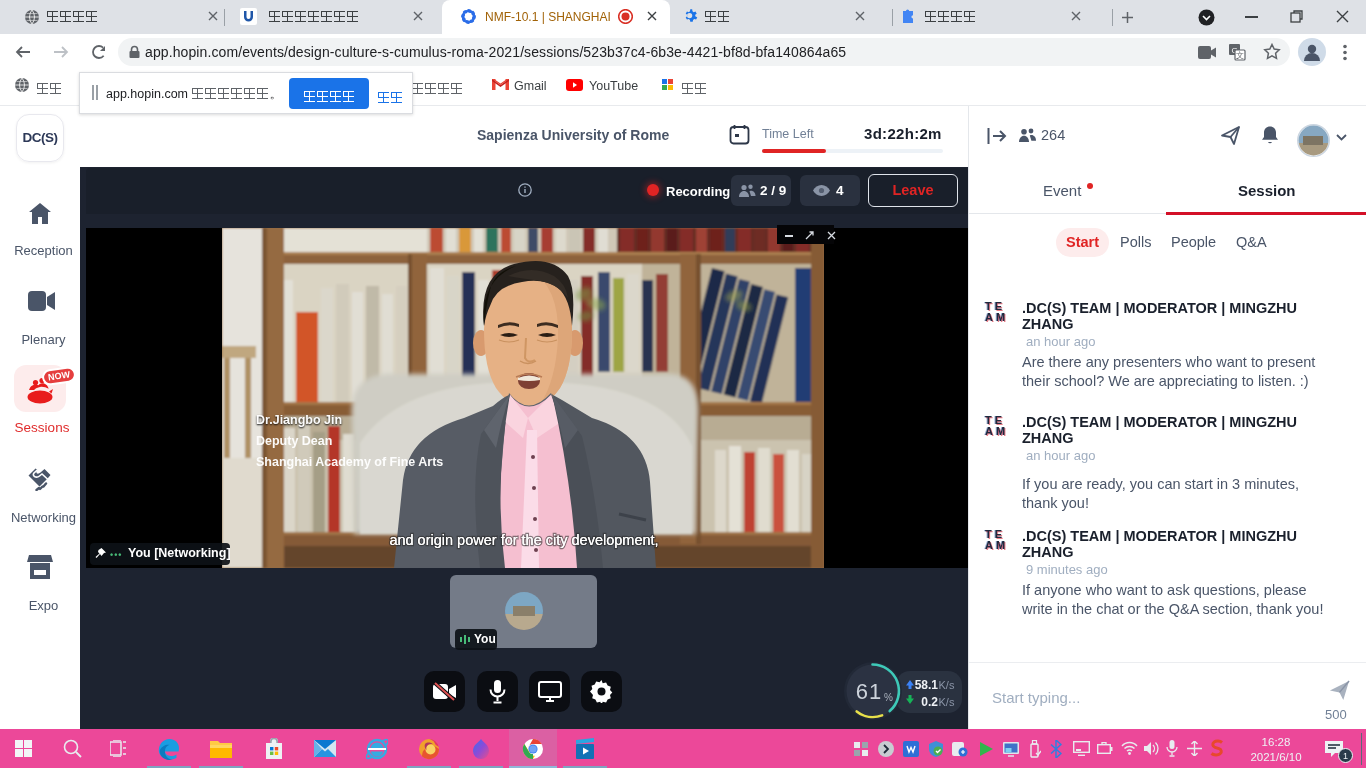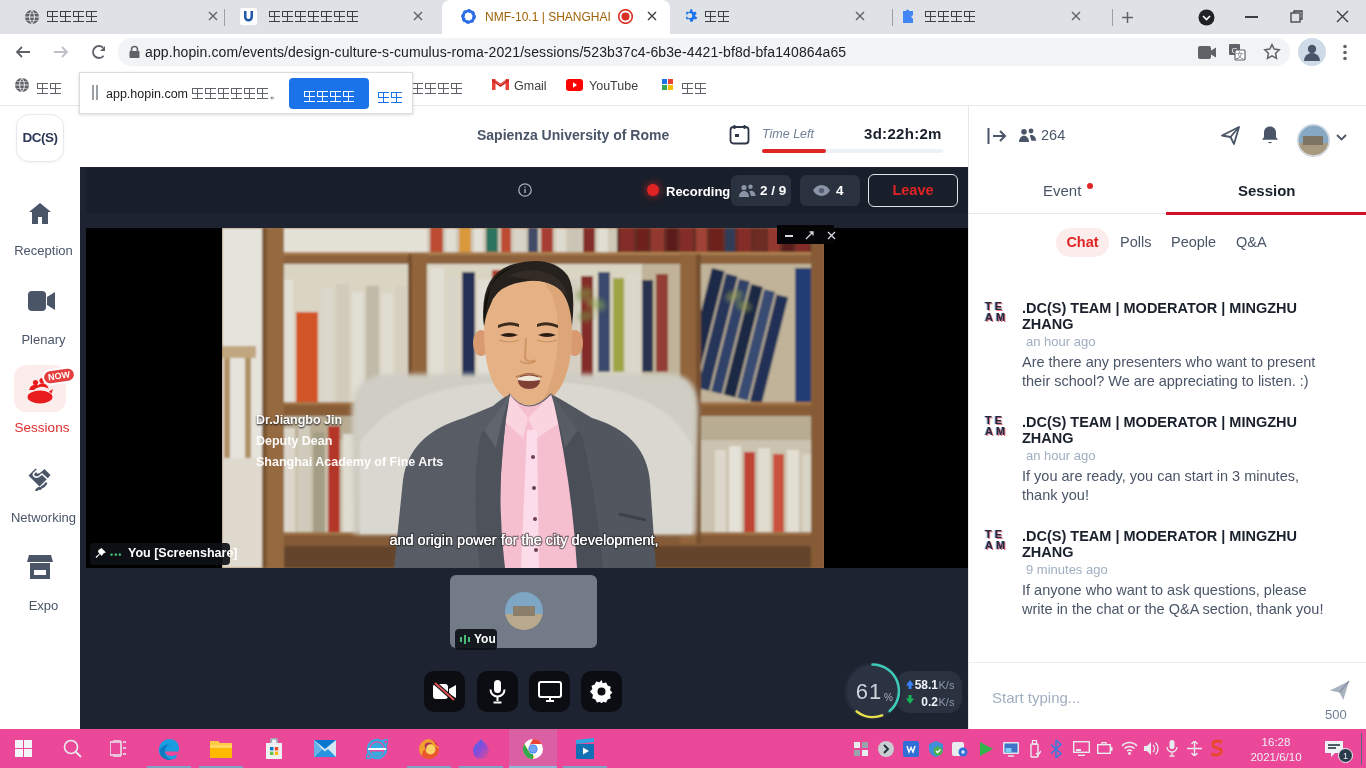--- a/index.html
+++ b/index.html
@@ -225,21 +225,21 @@
         <path d="M7 20h12v4H7z" fill="#4a5568"></path>
       </svg>
   <div class="abs" style="left:0;top:492px;width:87px;text-align:center;font-size:13px;color:#4a5568;">Expo</div>
 
   <div class="abs" style="left:477px;top:21px;font-size:14px;font-weight:bold;color:#4a5568;">Sapienza University of Rome</div>
   <svg class="abs" style="left:729px;top:18px" width="21" height="21" viewBox="0 0 21 21">
         <rect x="1.5" y="3" width="18" height="16.5" rx="3" fill="none" stroke="#2d3748" stroke-width="1.8"></rect>
         <path d="M5.5 1v4M15.5 1v4" stroke="#2d3748" stroke-width="1.8"></path>
         <rect x="6" y="10" width="4" height="3" fill="#2d3748"></rect>
       </svg>
-  <div class="abs" style="left:762px;top:21px;font-size:12.5px;color:#718096;font-style:italic;">Time Left</div>
+  <div class="abs" style="left:762px;top:21px;font-size:12.5px;color:#718096;">Time Left</div>
   <div class="abs" style="left:864px;top:19px;font-size:15px;font-weight:bold;color:#1a202c;letter-spacing:0.3px;">3d:22h:2m</div>
   <div class="abs" style="left:762px;top:43px;width:181px;height:4px;background:#edf2f7;border-radius:2px;"></div>
   <div class="abs" style="left:762px;top:43px;width:64px;height:4px;background:#e02424;border-radius:2px;"></div>
 
   <div class="abs" style="left:80px;top:61px;width:888px;height:562px;background:#1d2330;"></div>
 
   <div class="abs" style="left:86px;top:62px;width:882px;height:46px;background:#191f2a;border-radius:4px 4px 0 0;"></div>
   <svg class="abs" style="left:518px;top:77px" width="14" height="14" viewBox="0 0 14 14">
         <circle cx="7" cy="7" r="6.2" fill="none" stroke="#a0aec0" stroke-width="1.3"></circle>
         <path d="M7 6v4M7 3.4v1.4" stroke="#a0aec0" stroke-width="1.4"></path>
@@ -474,21 +474,21 @@
       </svg>
   <svg class="abs" style="left:827px;top:125px" width="9" height="9" viewBox="0 0 9 9">
         <path d="M1 1l7 7M8 1L1 8" stroke="#d8dce2" stroke-width="1.3"></path>
       </svg>
 
   <div class="abs" style="left:90px;top:437px;width:140px;height:22px;background:rgba(13,17,23,.92);border-radius:4px;"></div>
   <svg class="abs" style="left:94px;top:441px" width="13" height="13" viewBox="0 0 13 13">
         <path d="M7.5 1l4.5 4.5-2 .5L7.5 9 6 7 2.5 11 1.5 10 5.5 6.5 4 5l.5-2z" fill="#fff"></path>
       </svg>
   <div class="abs" style="left:110px;top:444px;font-size:9px;font-weight:bold;color:#48bb78;letter-spacing:1px;">•••</div>
-  <div class="abs" style="left:128px;top:440px;font-size:12.5px;font-weight:bold;color:#fff;">You [Screenshare]</div>
+  <div class="abs" style="left:128px;top:440px;font-size:12.5px;font-weight:bold;color:#fff;">You [Networking]</div>
 
   <div class="abs" style="left:450px;top:469px;width:147px;height:73px;background:#747b88;border-radius:6px;"></div>
   <svg class="abs" style="left:505px;top:486px" width="38" height="38" viewBox="0 0 38 38">
         <defs>
           <clipPath id="avc">
             <circle cx="19" cy="19" r="19"></circle>
           </clipPath>
         </defs>
         <g clip-path="url(#avc)">
           <rect width="38" height="22" fill="#7da7c4"></rect>
@@ -582,36 +582,36 @@
   <svg class="abs" style="left:1336px;top:28px" width="11" height="7" viewBox="0 0 11 7">
         <path d="M1 1l4.5 4.5L10 1" stroke="#4a5568" stroke-width="1.8" fill="none"></path>
       </svg>
 
   <div class="abs" style="left:1043px;top:76px;font-size:15px;color:#4a5568;">Event</div>
   <div class="abs" style="left:1087px;top:77px;width:6px;height:6px;border-radius:50%;background:#e02424;"></div>
   <div class="abs" style="left:1238px;top:76px;font-size:15px;font-weight:bold;color:#1a202c;">Session</div>
   <div class="abs" style="left:969px;top:107px;width:397px;height:1px;background:#e4e7eb;"></div>
   <div class="abs" style="left:1166px;top:106px;width:200px;height:3px;background:#d31027;"></div>
 
-  <div class="abs" style="left:1056px;top:122px;width:53px;height:29px;background:#fdecec;border-radius:15px;text-align:center;line-height:29px;font-size:14.5px;font-weight:bold;color:#e02424;">Chat</div>
+  <div class="abs" style="left:1056px;top:122px;width:53px;height:29px;background:#fdecec;border-radius:15px;text-align:center;line-height:29px;font-size:14.5px;font-weight:bold;color:#e02424;">Start</div>
   <div class="abs" style="left:1120px;top:128px;font-size:14.5px;color:#4a5568;">Polls</div>
   <div class="abs" style="left:1171px;top:128px;font-size:14.5px;color:#4a5568;text-align:center;">People</div>
   <div class="abs" style="left:1236px;top:128px;font-size:14.5px;color:#4a5568;">Q&amp;A</div>
 
   <div class="abs msg" style="left:985px;top:194px;">
     <div class="tlogo">TE<br>AM</div>
     <div class="abs" style="left:37px;top:0px;width:310px;font-size:14.5px;font-weight:bold;color:#1a202c;line-height:16px;">.DC(S) TEAM | MODERATOR | MINGZHU ZHANG</div>
     <div class="abs" style="left:41px;top:34px;font-size:13px;color:#a0aec0;white-space:nowrap;">an hour ago</div>
     <div class="abs" style="left:37px;top:53px;width:312px;font-size:14.5px;color:#4a5568;line-height:19px;">Are there any presenters who want to present their school? We are appreciating to listen. :)</div>
   </div>
   <div class="abs msg" style="left:985px;top:308px;">
     <div class="tlogo">TE<br>AM</div>
     <div class="abs" style="left:37px;top:0px;width:310px;font-size:14.5px;font-weight:bold;color:#1a202c;line-height:16px;">.DC(S) TEAM | MODERATOR | MINGZHU ZHANG</div>
     <div class="abs" style="left:41px;top:34px;font-size:13px;color:#a0aec0;white-space:nowrap;">an hour ago</div>
-    <div class="abs" style="left:37px;top:53px;width:312px;font-size:14.5px;color:#4a5568;line-height:19px;">If you are ready, you can start in 3 minutes, thank you!</div>
+    <div class="abs" style="left:37px;top:61px;width:312px;font-size:14.5px;color:#4a5568;line-height:19px;">If you are ready, you can start in 3 minutes, thank you!</div>
   </div>
   <div class="abs msg" style="left:985px;top:422px;">
     <div class="tlogo">TE<br>AM</div>
     <div class="abs" style="left:41px;top:34px;font-size:13px;color:#a0aec0;white-space:nowrap;">9 minutes ago</div>
     <div class="abs" style="left:37px;top:0px;width:310px;font-size:14.5px;font-weight:bold;color:#1a202c;line-height:16px;">.DC(S) TEAM | MODERATOR | MINGZHU ZHANG</div>
     <div class="abs" style="left:37px;top:53px;width:316px;font-size:14.5px;color:#4a5568;line-height:19px;">If anyone who want to ask questions, please write in the chat or the Q&amp;A section, thank you!</div>
   </div>
 
   <div class="abs" style="left:969px;top:556px;width:397px;height:1px;background:#ebedf0;"></div>
   <div class="abs" style="left:992px;top:583px;font-size:15px;color:#a0aec0;">Start typing...</div>

